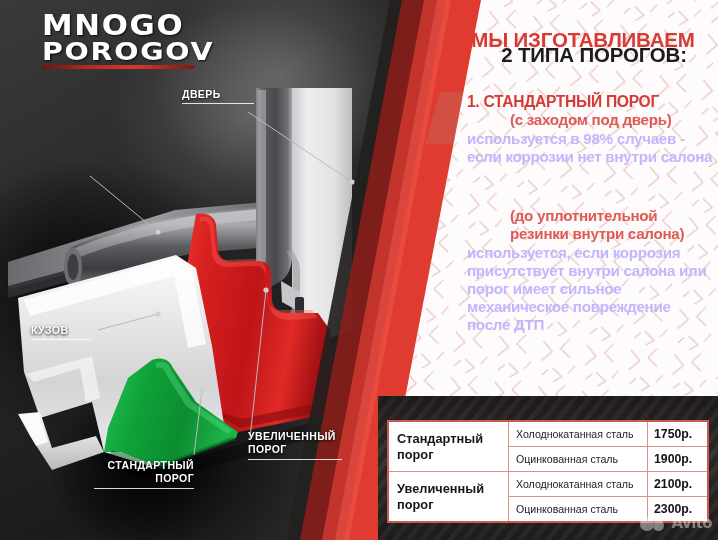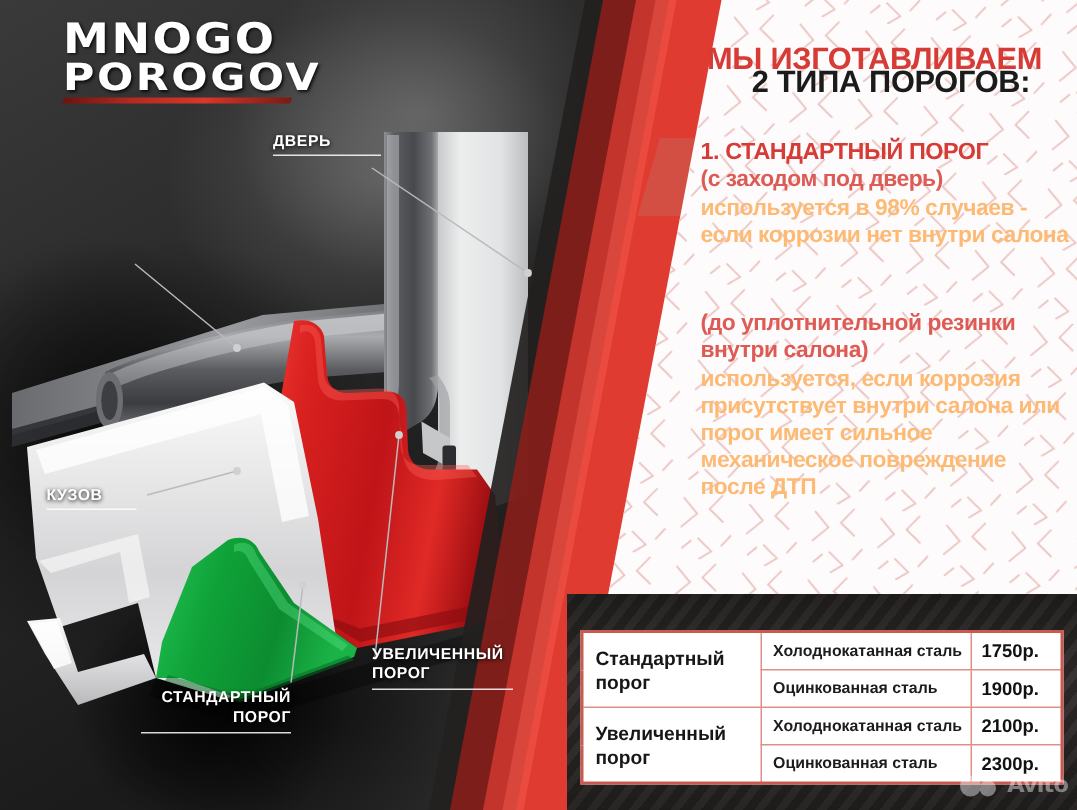--- a/index.html
+++ b/index.html
@@ -71,35 +71,35 @@
   .stripes{position:absolute;left:0;top:0;width:718px;height:540px;z-index:17;}
   .t-head1{font-size:20.5px;font-weight:bold;color:#d63b36;letter-spacing:-.2px;line-height:1.12;
       position:absolute;left:461px;top:29px;width:244px;text-align:center;z-index:24;}
   .t-head2{font-size:20.5px;font-weight:bold;color:#1b1b1b;letter-spacing:-.2px;line-height:1.12;
       position:absolute;left:472px;top:44px;width:244px;text-align:center;z-index:24;}
 
   .block{position:absolute;z-index:24;left:467px;width:250px;}
   .b1{top:93px;}
   .b2{top:207px;}
   .bt-title{font-size:15.6px;font-weight:bold;color:#d63b36;line-height:1.17;letter-spacing:-.3px;}
-  .bt-sub{font-size:15.2px;font-weight:bold;color:#de5a55;line-height:1.17;letter-spacing:-.3px;}
-  .bt-body{font-size:15.2px;font-weight:bold;color:#fdba74;line-height:1.19;letter-spacing:-.3px;margin-top:1px;}
+  .bt-sub{font-size:15.2px;font-weight:bold;color:#de5a55;line-height:1.17;letter-spacing:-.3px;margin-left:43px;}
+  .bt-body{font-size:15.2px;font-weight:bold;color:#c4b5fd;line-height:1.19;letter-spacing:-.3px;margin-top:1px;}
 
   
   .bottombar{position:absolute;left:378px;top:396px;width:340px;height:144px;z-index:22;overflow:hidden;
     background:repeating-linear-gradient(128deg,#3a3535 0px,#3a3535 5px,#2b2727 5px,#2b2727 11px);}
   .bottombar:after{content:"";position:absolute;inset:0;
     background:linear-gradient(180deg,rgba(0,0,0,.34),rgba(0,0,0,0) 40%,rgba(0,0,0,.30));}
 
   .ptable{position:absolute;left:387px;top:420px;width:322px;z-index:25;
     background:#fff;border:2px solid #c95a52;border-collapse:collapse;}
   .ptable td{border:1px solid #dd8f88;padding:0;vertical-align:middle;background:#fff;}
   .cat-cell{width:104px;font-size:12.8px;font-weight:bold;color:#171717;
     padding:5px 7px 5px 8px !important;line-height:1.2;}
-  .mat-cell{font-size:10.6px;font-weight:bold;color:#1c1c1c;padding:5px 6px 5px 7px !important;white-space:nowrap;}
+  .mat-cell{font-size:10.6px;font-weight:normal;color:#1c1c1c;padding:5px 6px 5px 7px !important;white-space:nowrap;}
   .price-cell{width:49px;font-size:12.3px;font-weight:bold;color:#121212;padding:5px 4px 5px 6px !important;white-space:nowrap;}
 
   
   .avito{position:absolute;right:6px;bottom:8px;z-index:40;display:flex;align-items:center;
     opacity:.42;}
   .avito-dots{display:inline-block;width:30px;height:16px;position:relative;margin-right:2px;}
   .avito-dots i{position:absolute;border-radius:50%;background:#fff;display:block;}
   .avito-d1{width:14px;height:14px;left:0;top:2px;}
   .avito-d2{width:11px;height:11px;left:13px;top:5px;}
   .avito-txt{font-size:15px;font-weight:bold;color:#fff;letter-spacing:-.6px;

